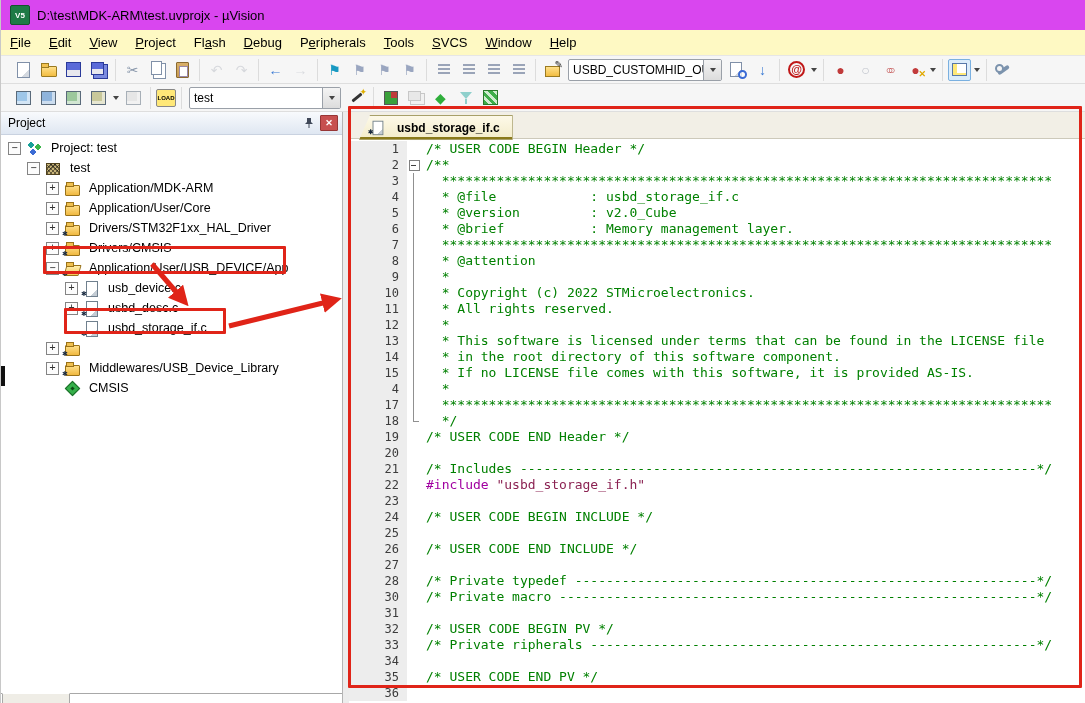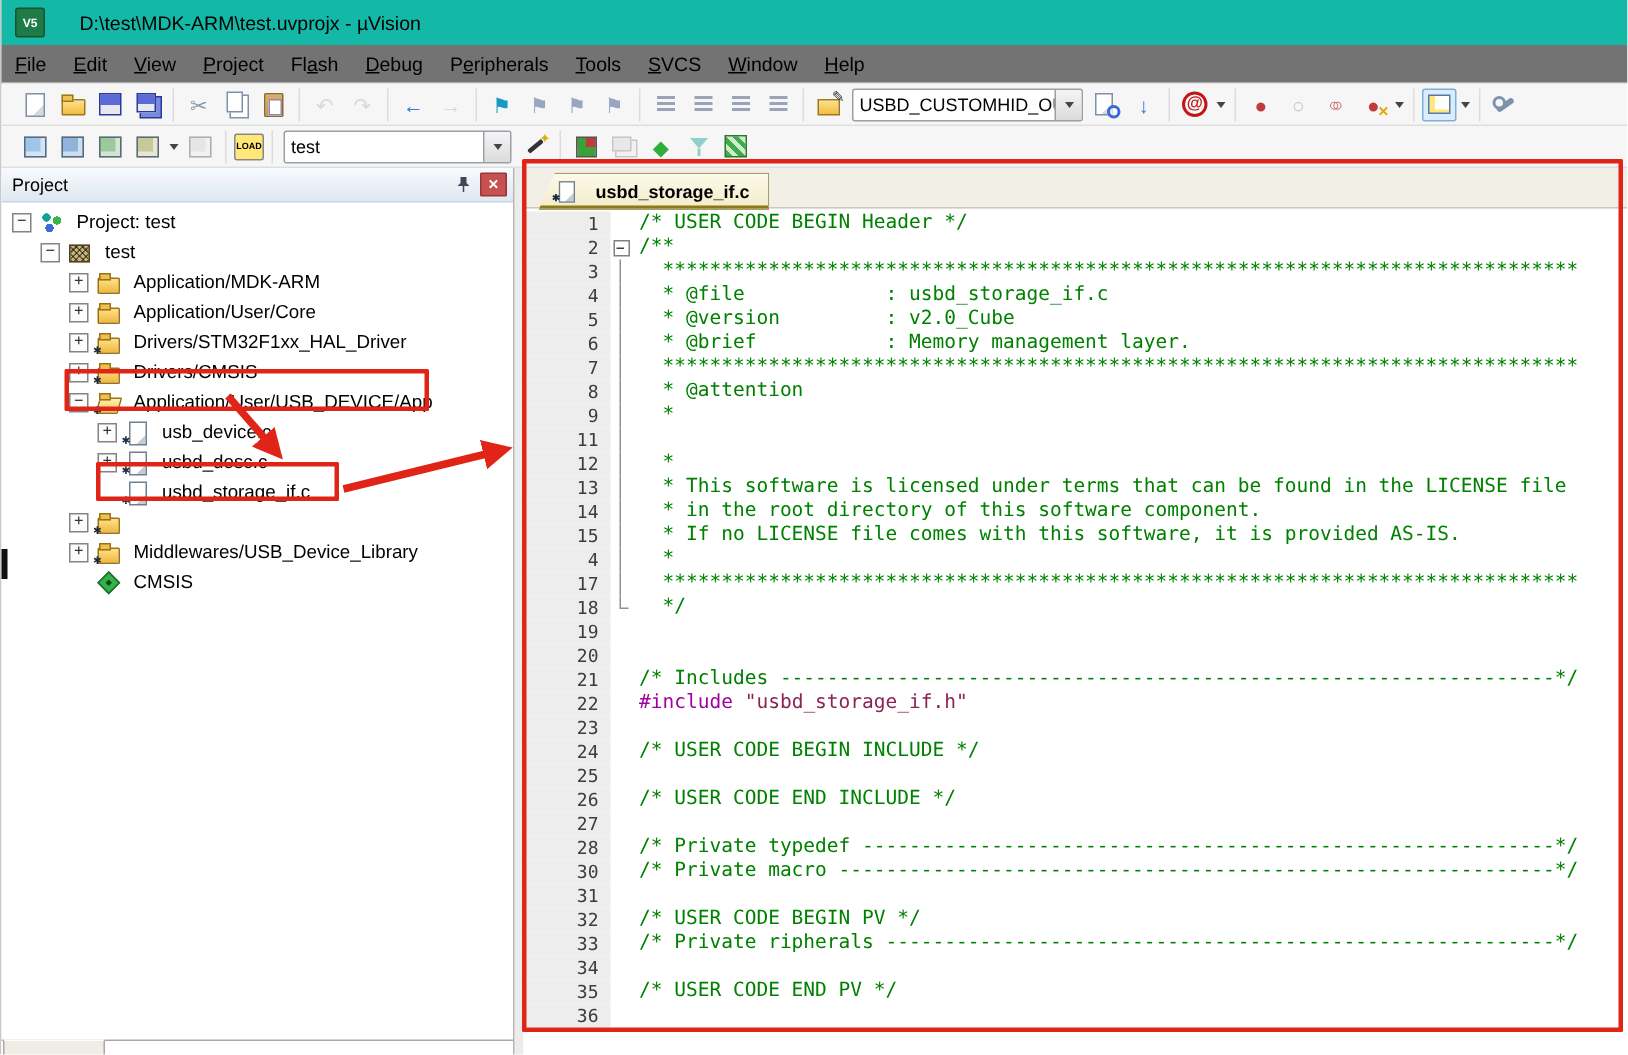--- a/index.html
+++ b/index.html
@@ -1,27 +1,27 @@
 <!DOCTYPE html>
 <html style="--red: #e02418; --comment: #008000; --directive: #a000a0; --string: #8b2252;"><head>
 <meta charset="utf-8">
 <style>
   html,body{margin:0;padding:0}
   body{width:1085px;height:703px;position:relative;overflow:hidden;background:#fff;
        font-family:"Liberation Sans",sans-serif;color:#000;-webkit-font-smoothing:antialiased}
   .window{position:absolute;inset:0;border-left:1px solid #c8c8c8}
 
   
-  .titlebar{height:30px;display:flex;align-items:center;gap:23px;padding-left:9px;background:#14b8a6}
+  .titlebar{height:30px;display:flex;align-items:center;gap:7px;padding-left:9px;background:#d946ef}
   .logo{width:18px;height:18px;background:#1e7a46;border:1px solid #14532f;color:#fff;
         font-size:8px;font-weight:bold;display:flex;align-items:center;justify-content:center;border-radius:2px}
   .title{font-size:13px}
 
   
-  .menubar{height:25px;display:flex;align-items:center;background:#737373;border-bottom:1px solid #e6e6e6;font-size:13px}
+  .menubar{height:25px;display:flex;align-items:center;background:#fef9c3;border-bottom:1px solid #e6e6e6;font-size:13px}
   .mi{padding:2px 9px;cursor:default}
 
   
   .toolbar{height:27px;display:flex;align-items:center;background:#f6f6f6;border-bottom:1px solid #dedede;padding-left:6px}
   .tbg{display:flex;align-items:center;height:22px;padding:0 4px;border-right:1px solid #dcdcdc}
   .tbg:last-child{border-right:none}
   .tbi{width:21px;height:20px;display:inline-flex;align-items:center;justify-content:center;
        margin:0 1px;position:relative;font-size:14px;border:1px solid transparent;border-radius:2px}
   .tbi.dis{opacity:.5}
   .tbi-active{border:1px solid #7ab0e0 !important;background:#dcecfa !important}
@@ -366,29 +366,30 @@
       <div class="code" id="code">
           <div class="crow"><span class="gut">1</span><span class="fold"></span><span class="ctxt"><span class="tk-c">/* USER CODE BEGIN Header */</span></span></div>
           <div class="crow"><span class="gut">2</span><span class="fold fold-start"></span><span class="ctxt"><span class="tk-c">/**</span></span></div>
           <div class="crow"><span class="gut">3</span><span class="fold fold-mid"></span><span class="ctxt"><span class="tk-c">  ******************************************************************************</span></span></div>
           <div class="crow"><span class="gut">4</span><span class="fold fold-mid"></span><span class="ctxt"><span class="tk-c">  * @file            : usbd_storage_if.c</span></span></div>
           <div class="crow"><span class="gut">5</span><span class="fold fold-mid"></span><span class="ctxt"><span class="tk-c">  * @version         : v2.0_Cube</span></span></div>
           <div class="crow"><span class="gut">6</span><span class="fold fold-mid"></span><span class="ctxt"><span class="tk-c">  * @brief           : Memory management layer.</span></span></div>
           <div class="crow"><span class="gut">7</span><span class="fold fold-mid"></span><span class="ctxt"><span class="tk-c">  ******************************************************************************</span></span></div>
           <div class="crow"><span class="gut">8</span><span class="fold fold-mid"></span><span class="ctxt"><span class="tk-c">  * @attention</span></span></div>
           <div class="crow"><span class="gut">9</span><span class="fold fold-mid"></span><span class="ctxt"><span class="tk-c">  *</span></span></div>
-          <div class="crow"><span class="gut">11</span><span class="fold fold-mid"></span></div>
+          <div class="crow"><span class="gut">10</span><span class="fold fold-mid"></span><span class="ctxt"><span class="tk-c">  * Copyright (c) 2022 STMicroelectronics.</span></span></div>
+          <div class="crow"><span class="gut">11</span><span class="fold fold-mid"></span><span class="ctxt"><span class="tk-c">  * All rights reserved.</span></span></div>
           <div class="crow"><span class="gut">12</span><span class="fold fold-mid"></span><span class="ctxt"><span class="tk-c">  *</span></span></div>
           <div class="crow"><span class="gut">13</span><span class="fold fold-mid"></span><span class="ctxt"><span class="tk-c">  * This software is licensed under terms that can be found in the LICENSE file</span></span></div>
           <div class="crow"><span class="gut">14</span><span class="fold fold-mid"></span><span class="ctxt"><span class="tk-c">  * in the root directory of this software component.</span></span></div>
           <div class="crow"><span class="gut">15</span><span class="fold fold-mid"></span><span class="ctxt"><span class="tk-c">  * If no LICENSE file comes with this software, it is provided AS-IS.</span></span></div>
           <div class="crow"><span class="gut">4</span><span class="fold fold-mid"></span><span class="ctxt"><span class="tk-c">  *</span></span></div>
           <div class="crow"><span class="gut">17</span><span class="fold fold-mid"></span><span class="ctxt"><span class="tk-c">  ******************************************************************************</span></span></div>
           <div class="crow"><span class="gut">18</span><span class="fold fold-end"></span><span class="ctxt"><span class="tk-c">  */</span></span></div>
-          <div class="crow"><span class="gut">19</span><span class="fold"></span></div>
+          <div class="crow"><span class="gut">19</span><span class="fold"></span><span class="ctxt"><span class="tk-c">/* USER CODE END Header */</span></span></div>
           <div class="crow"><span class="gut">20</span><span class="fold"></span><span class="ctxt"></span></div>
           <div class="crow"><span class="gut">21</span><span class="fold"></span><span class="ctxt"><span class="tk-c">/* Includes ------------------------------------------------------------------*/</span></span></div>
           <div class="crow"><span class="gut">22</span><span class="fold"></span><span class="ctxt"><span class="tk-d">#include </span><span class="tk-s">"usbd_storage_if.h"</span></span></div>
           <div class="crow"><span class="gut">23</span><span class="fold"></span><span class="ctxt"></span></div>
           <div class="crow"><span class="gut">24</span><span class="fold"></span><span class="ctxt"><span class="tk-c">/* USER CODE BEGIN INCLUDE */</span></span></div>
           <div class="crow"><span class="gut">25</span><span class="fold"></span><span class="ctxt"></span></div>
           <div class="crow"><span class="gut">26</span><span class="fold"></span><span class="ctxt"><span class="tk-c">/* USER CODE END INCLUDE */</span></span></div>
           <div class="crow"><span class="gut">27</span><span class="fold"></span><span class="ctxt"></span></div>
           <div class="crow"><span class="gut">28</span><span class="fold"></span><span class="ctxt"><span class="tk-c">/* Private typedef -----------------------------------------------------------*/</span></span></div>
           <div class="crow"><span class="gut">30</span><span class="fold"></span><span class="ctxt"><span class="tk-c">/* Private macro -------------------------------------------------------------*/</span></span></div>

